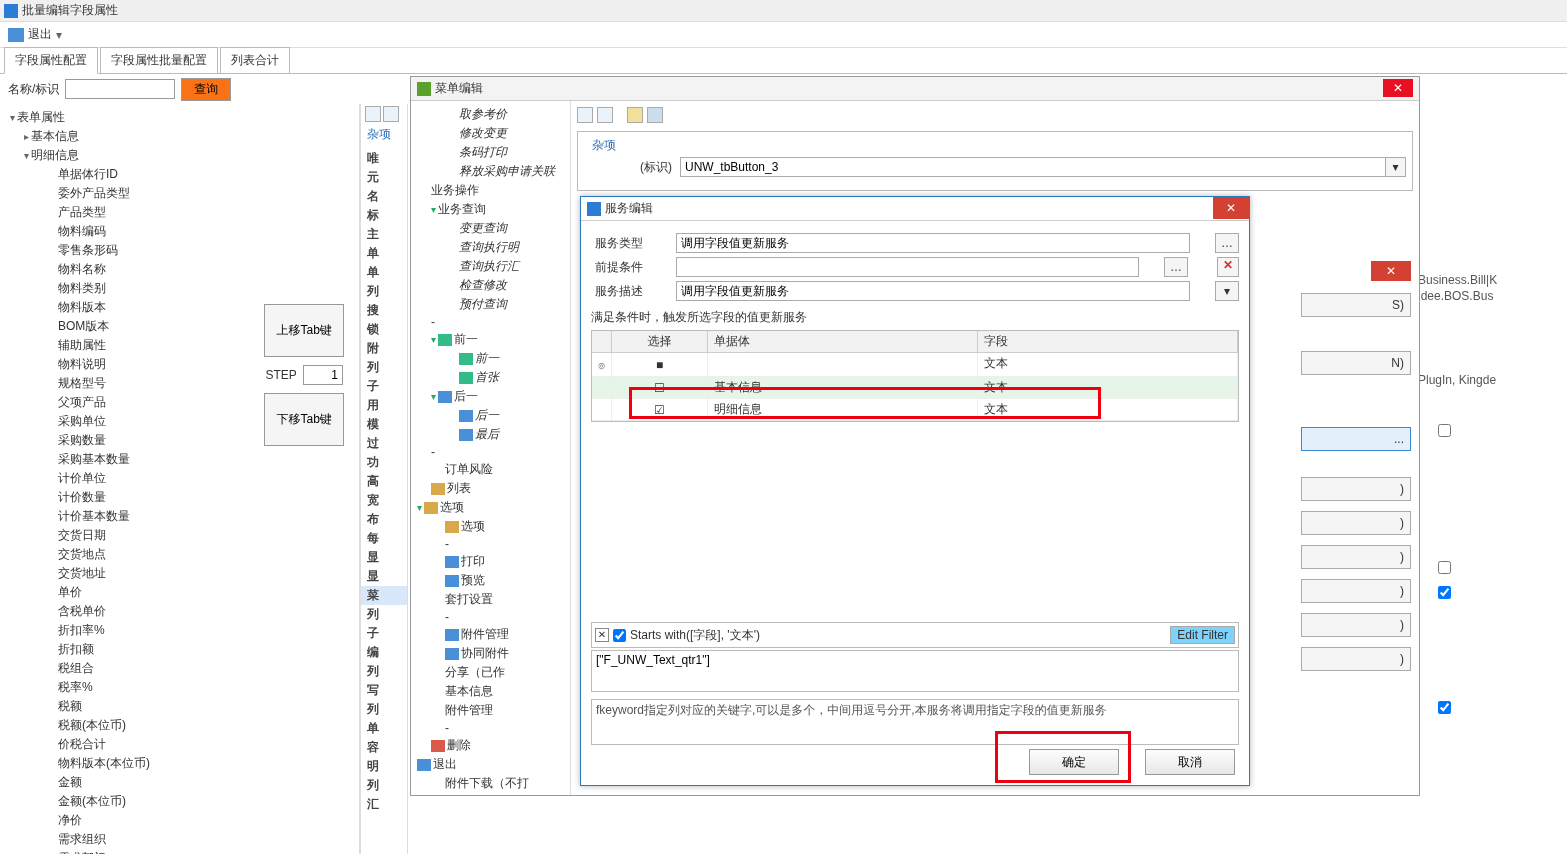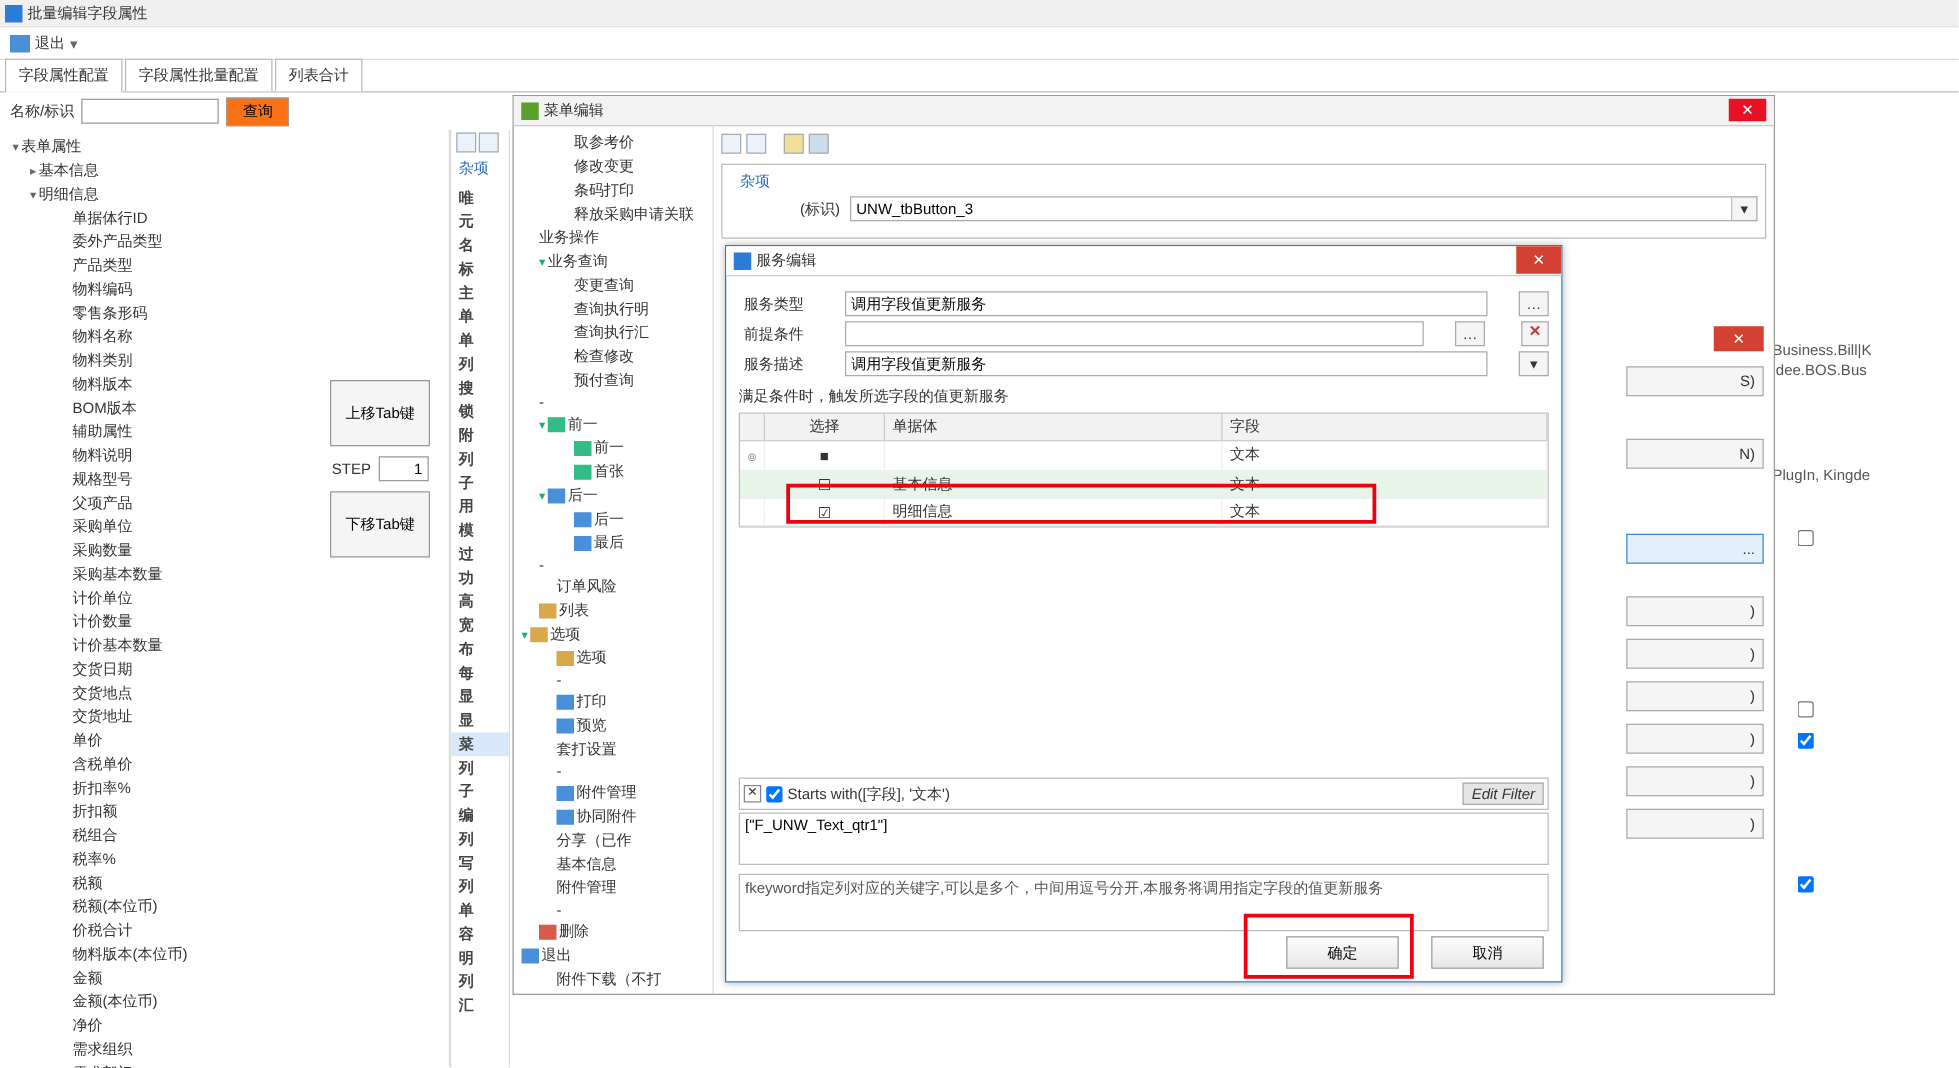--- a/index.html
+++ b/index.html
@@ -37,21 +37,21 @@
 .dlg-title { height: 24px; background: #f3f3f3; display: flex; align-items: center; padding-left: 6px; border-bottom: 1px solid #ccc; }
 .dlg-title .close { position: absolute; right: 6px; top: 2px; width: 30px; height: 18px; background: #e81123; color: #fff; text-align: center; line-height: 18px; cursor: pointer; }
 .menu-body { display: flex; height: calc(100% - 24px); }
 .menu-tree { width: 160px; border-right: 1px solid #ddd; overflow-y: auto; padding: 4px 0; }
 .menu-tree div { padding: 1px 4px; white-space: nowrap; cursor: pointer; }
 .mt-arrow::before { content: "▸"; color: #2a6; margin-right: 2px; font-size: 10px; }
 .mt-arrow.open::before { content: "▾"; }
 .mt-ind-0 { padding-left: 6px !important; }
 .mt-ind-1 { padding-left: 20px !important; }
 .mt-ind-2 { padding-left: 34px !important; }
-.mt-ind-3 { padding-left: 48px !important; }
+.mt-ind-3 { padding-left: 48px !important; font-style: italic; }
 .mt-icon { display: inline-block; width: 14px; height: 12px; background: #3b8; margin-right: 2px; vertical-align: middle; }
 .mt-icon.blue { background: #4a90d9; }
 .mt-icon.yel { background: #d9a84a; }
 .mt-icon.red { background: #d95a4a; }
 .menu-right { flex: 1; padding: 4px; position: relative; }
 .menu-icons { height: 22px; display: flex; gap: 4px; padding: 2px; }
 .grp-box { border: 1px solid #bbb; margin: 4px 2px; padding: 6px; }
 .grp-label { color: #2e6fb8; display: inline-block; margin-top: -12px; margin-left: 4px; background: #fff; padding: 0 4px; }
 .field-row { display: flex; align-items: center; margin: 3px 0; }
 .field-row label { width: 96px; text-align: right; padding-right: 8px; }
@@ -77,21 +77,21 @@
 .svc-grid-hdr div { padding: 2px 6px; border-right: 1px solid #ccc; }
 .svc-grid-row { display: flex; border-bottom: 1px solid #eee; }
 .svc-grid-row div { padding: 2px 6px; border-right: 1px solid #eee; }
 .svc-grid-row.hl { background: #e6f5e7; }
 .col-sel { width: 96px; display: flex; align-items: center; justify-content: center; }
 .col-ent { width: 270px; }
 .col-fld { flex: 1; }
 .red-box-1 { position: absolute; border: 3px solid #e01; pointer-events: none; }
 .svc-filter-area { margin-top: 200px; border: 1px solid #bbb; padding: 3px; display:flex; align-items:center; gap:4px; }
 .svc-filter-area .xicon { width: 14px; height: 14px; border: 1px solid #888; text-align: center; line-height: 12px; font-size: 10px; }
-.edit-filter { margin-left:auto; border:1px solid #aaa; background:#e5e5e5; padding:1px 6px; cursor:pointer;font-style:italic; }
+.edit-filter { margin-left:auto; border:1px solid #aaa; background:#7dd3fc; padding:1px 6px; cursor:pointer; }
 .svc-textarea { width: 100%; height: 42px; border: 1px solid #bbb; margin-top: 2px; padding: 2px 4px; resize: none; font-family: inherit; }
 .svc-hint2 { width: 100%; height: 46px; border: 1px solid #bbb; margin-top: 4px; padding: 2px 4px; color: #555; overflow:auto; }
 .svc-footer { position: absolute; bottom: 10px; right: 14px; display: flex; gap: 26px; }
 .svc-footer button { width: 90px; height: 26px; border: 1px solid #999; background: linear-gradient(#fdfdfd,#e7e7e7); cursor: pointer; }
 .tree-top-row { display:flex; gap:2px; padding:2px 4px; }
 .hidden-overflow { position:absolute; left:1418px; top:272px; color:#555; font-size:11px; white-space:nowrap; line-height:16px;}
 .checkcol { position:absolute; left:1438px; top:424px; display:flex; flex-direction:column; gap:12px;}
 </style>
 </head>
 <body>

